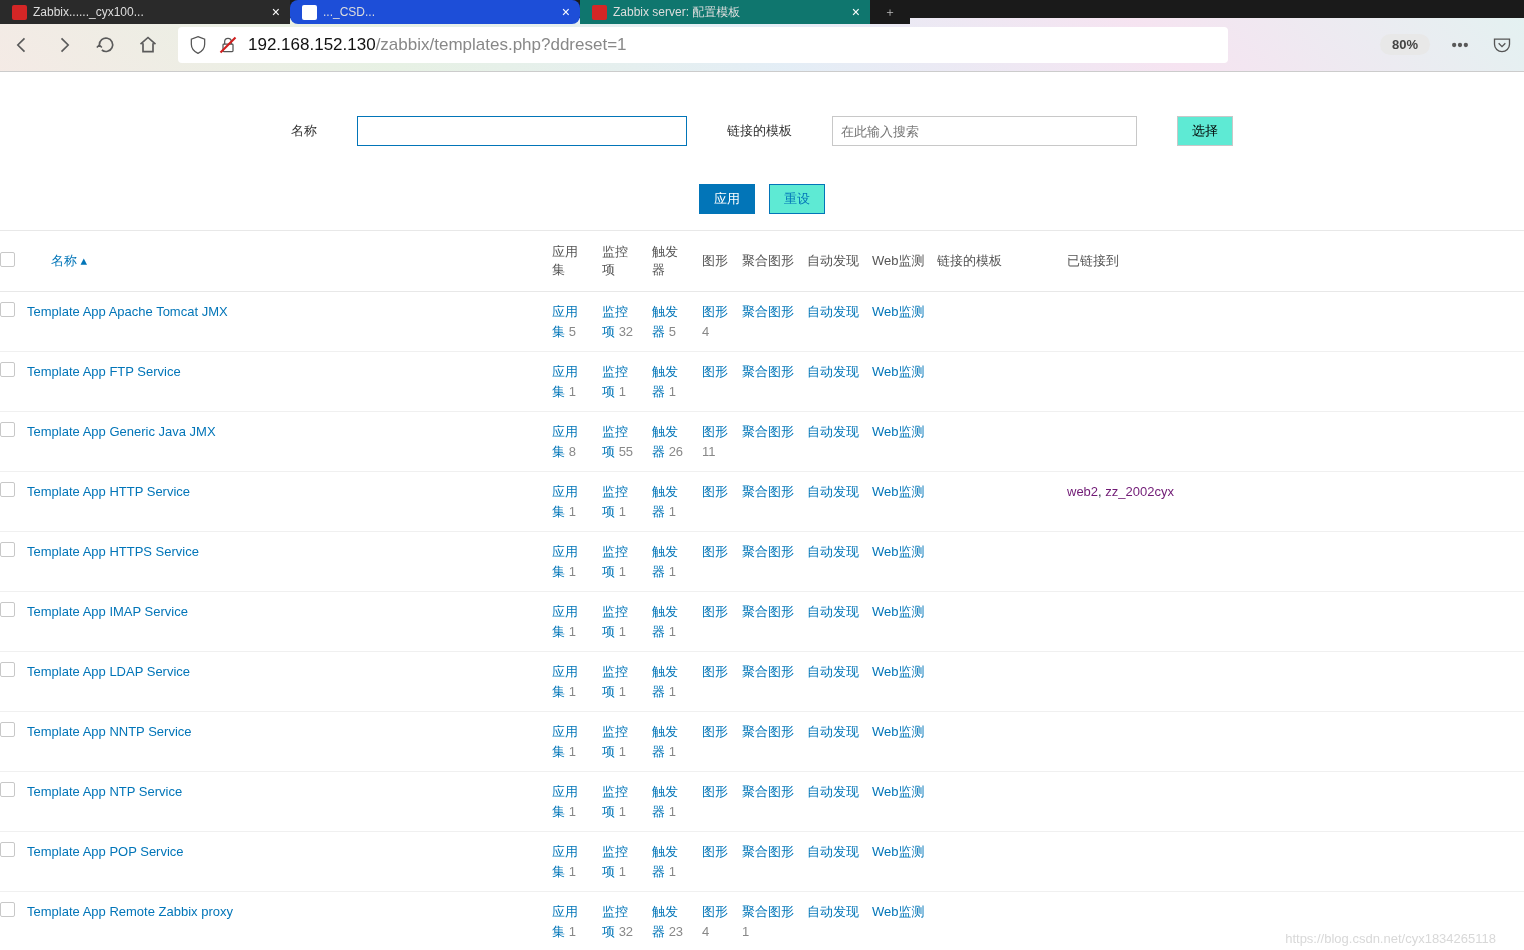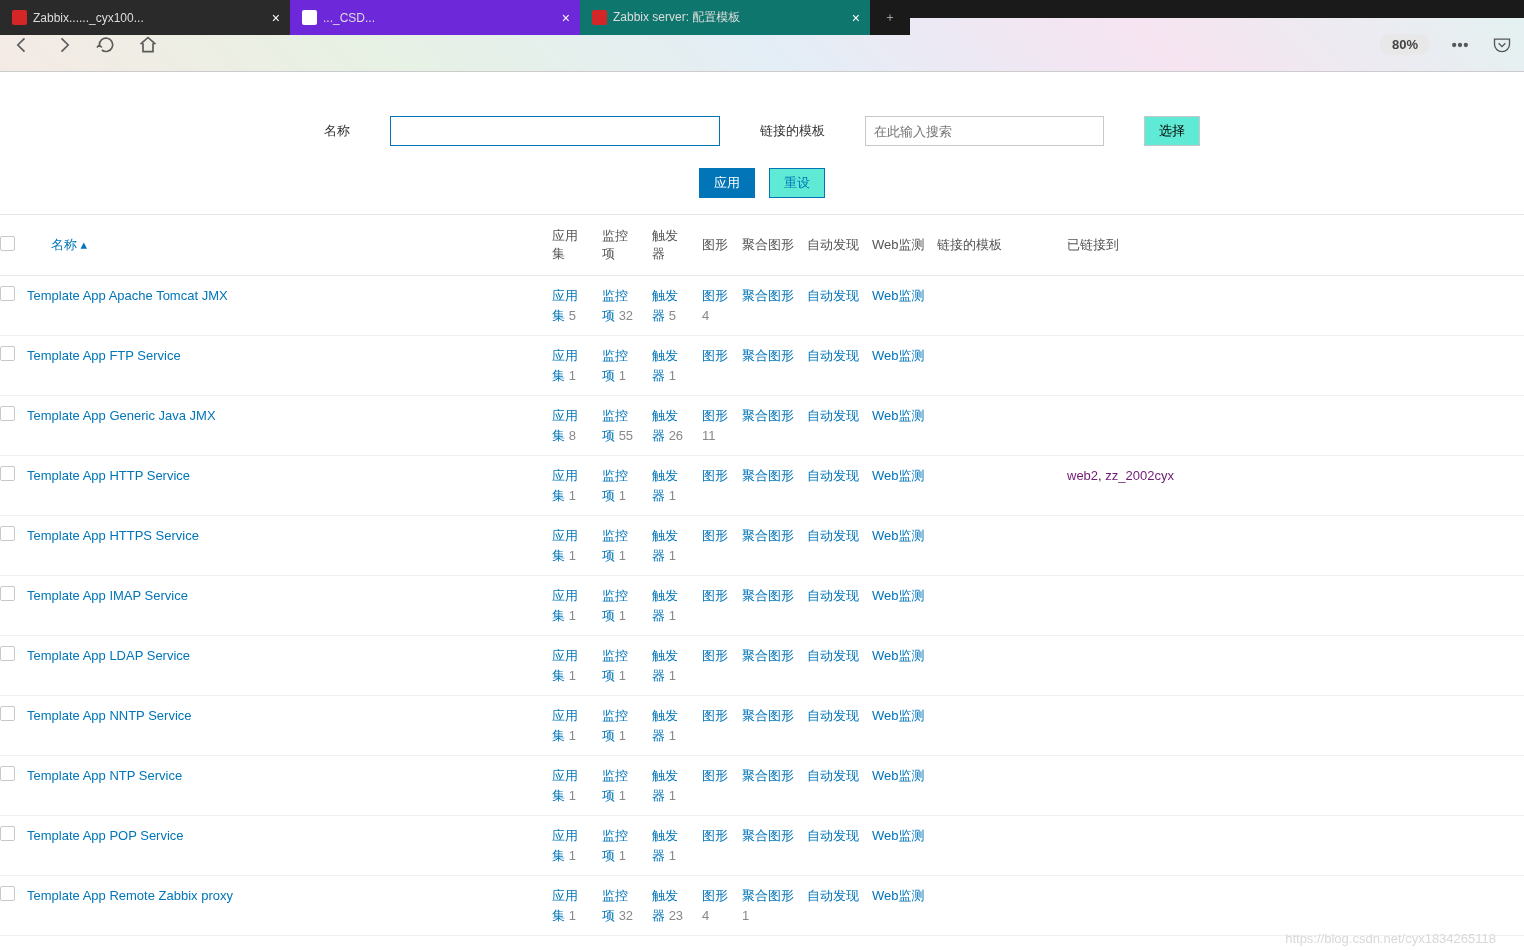--- a/index.html
+++ b/index.html
@@ -1,22 +1,22 @@
 <!DOCTYPE html>
 <html><head>
 <meta charset="utf-8">
 <style>
   * { box-sizing: border-box; }
   html, body { margin:0; padding:0; font-family: "Microsoft YaHei", Arial, sans-serif; font-size:13px; color:#1f2c33; }
   body { width:1524px; }
   
   .browser-tabs { height:18px; background:#1a1a1a; display:flex; }
-  .tab { height:35px; display:flex; align-items:center; color:#ddd; font-size:12px; padding:0 12px; position:relative; }
+  .tab { height:24px; display:flex; align-items:center; color:#ddd; font-size:12px; padding:0 12px; position:relative; }
   .tab.dark  { background:#2a2a2a; width:290px; }
-  .tab.red   { background:#6d28d9; width:290px; }
+  .tab.red   { background:#1d4ed8; width:290px;border-radius:8px; }
   .tab.dark2 { background:#0f766e; width:290px; }
   .tab.plus  { width:40px; background:#1a1a1a; color:#bbb; justify-content:center; }
   .tab .fav { width:15px; height:15px; margin-right:6px; border-radius:2px; flex:0 0 auto;}
   .tab .fav.z { background:#d42626; }
   .tab .fav.c { background:#fff; }
   .tab .x { position:absolute; right:10px; color:#fff; font-size:14px;}
   .toolbar {
     height:54px; background:#f5f5f5; border-bottom:1px solid #ccc;
     display:flex; align-items:center; padding:0 10px; gap:18px;
     background-image:
@@ -37,26 +37,26 @@
   .zoom-badge { background:#e8e8e8; border-radius:12px; padding:3px 12px; font-size:13px; color:#444;font-weight:bold;}
   
   .page { background:#fff; }
   .filter-panel { padding:44px 0 16px; border-bottom:1px solid #e8e8e8; }
   .filter-row { display:flex; align-items:center; justify-content:center; gap:40px; }
   .filter-row label { color:#333; font-size:13px; }
   .txt-input {
     height:30px; border:1px solid #0275b8; padding:0 8px; font-size:13px; outline:none;
   }
   .txt-input.name { width:330px; }
-  .txt-input.search { width:239px; border-color:#c8c8c8; color:#888;}
+  .txt-input.search { width:305px; border-color:#c8c8c8; color:#888;}
   .btn { height:30px; padding:0 14px; border:1px solid #c8c8c8; background:#5eead4; font-size:13px; cursor:pointer; }
   .btn.select{}
   .btn.primary { background:#0275b8; border-color:#0275b8; color:#fff; }
   .btn.reset { border-color:#0275b8; color:#0275b8; }
-  .btn-row { display:flex; justify-content:center; gap:14px; margin-top:22px;}
+  .btn-row { display:flex; justify-content:center; gap:14px; margin-top:38px;}
   
   table { width:100%; border-collapse:collapse; }
   th { text-align:left; font-weight:normal; color:#555; padding:12px 6px; border-bottom:1px solid #e8e8e8; font-size:13px;}
   th.name-col { padding-left:30px; }
   td { padding:10px 6px; border-bottom:1px solid #f0f0f0; vertical-align:top; font-size:13px; line-height:1.5;}
   td.chk { width:20px; padding-left:0; padding-right:6px;}
   td.name { width:525px; }
   td a, th a { color:#0275b8; text-decoration:none; }
   .cnt { color:#888; }
   .linked a { color:#701a75; }
@@ -102,20 +102,37 @@
   <span class="nav-icon">
     <svg viewBox="0 0 24 24">
         <path d="M4 12a8 8 0 1 1 3 6M4 12l-3 3M4 12l3 3"></path>
       </svg>
   </span>
   <span class="nav-icon">
     <svg viewBox="0 0 24 24">
         <path d="M3 11 L12 3 L21 11 M6 10v10h12V10"></path>
       </svg>
   </span>
+  <div class="urlbar">
+    <span class="shield">
+      <svg viewBox="0 0 24 24">
+          <path d="M12 2 L20 5v6c0 5-4 9-8 11C8 20 4 16 4 11V5z" fill="none" stroke="#555" stroke-width="1.5"></path>
+        </svg>
+    </span>
+    <span class="lock">
+      <svg viewBox="0 0 24 24">
+        <rect x="6" y="11" width="12" height="9" rx="1" fill="none" stroke="#555" stroke-width="1.5"></rect>
+        <path d="M8 11V8a4 4 0 0 1 8 0v3" fill="none" stroke="#555" stroke-width="1.5"></path>
+        <line x1="3" y1="21" x2="21" y2="3" stroke="#d02020" stroke-width="2.5"></line>
+      </svg>
+    </span>
+    <span class="addr">
+      <span class="host">192.168.152.130</span><span>/zabbix/templates.php?ddreset=1</span>
+    </span>
+  </div>
   <div class="right-tools">
     <span class="zoom-badge">80%</span>
     <span class="nav-icon">
       <svg viewBox="0 0 24 24">
           <circle cx="5" cy="12" r="1.6" fill="#555"></circle>
           <circle cx="12" cy="12" r="1.6" fill="#555"></circle>
           <circle cx="19" cy="12" r="1.6" fill="#555"></circle>
         </svg>
     </span>
     <span class="nav-icon">

